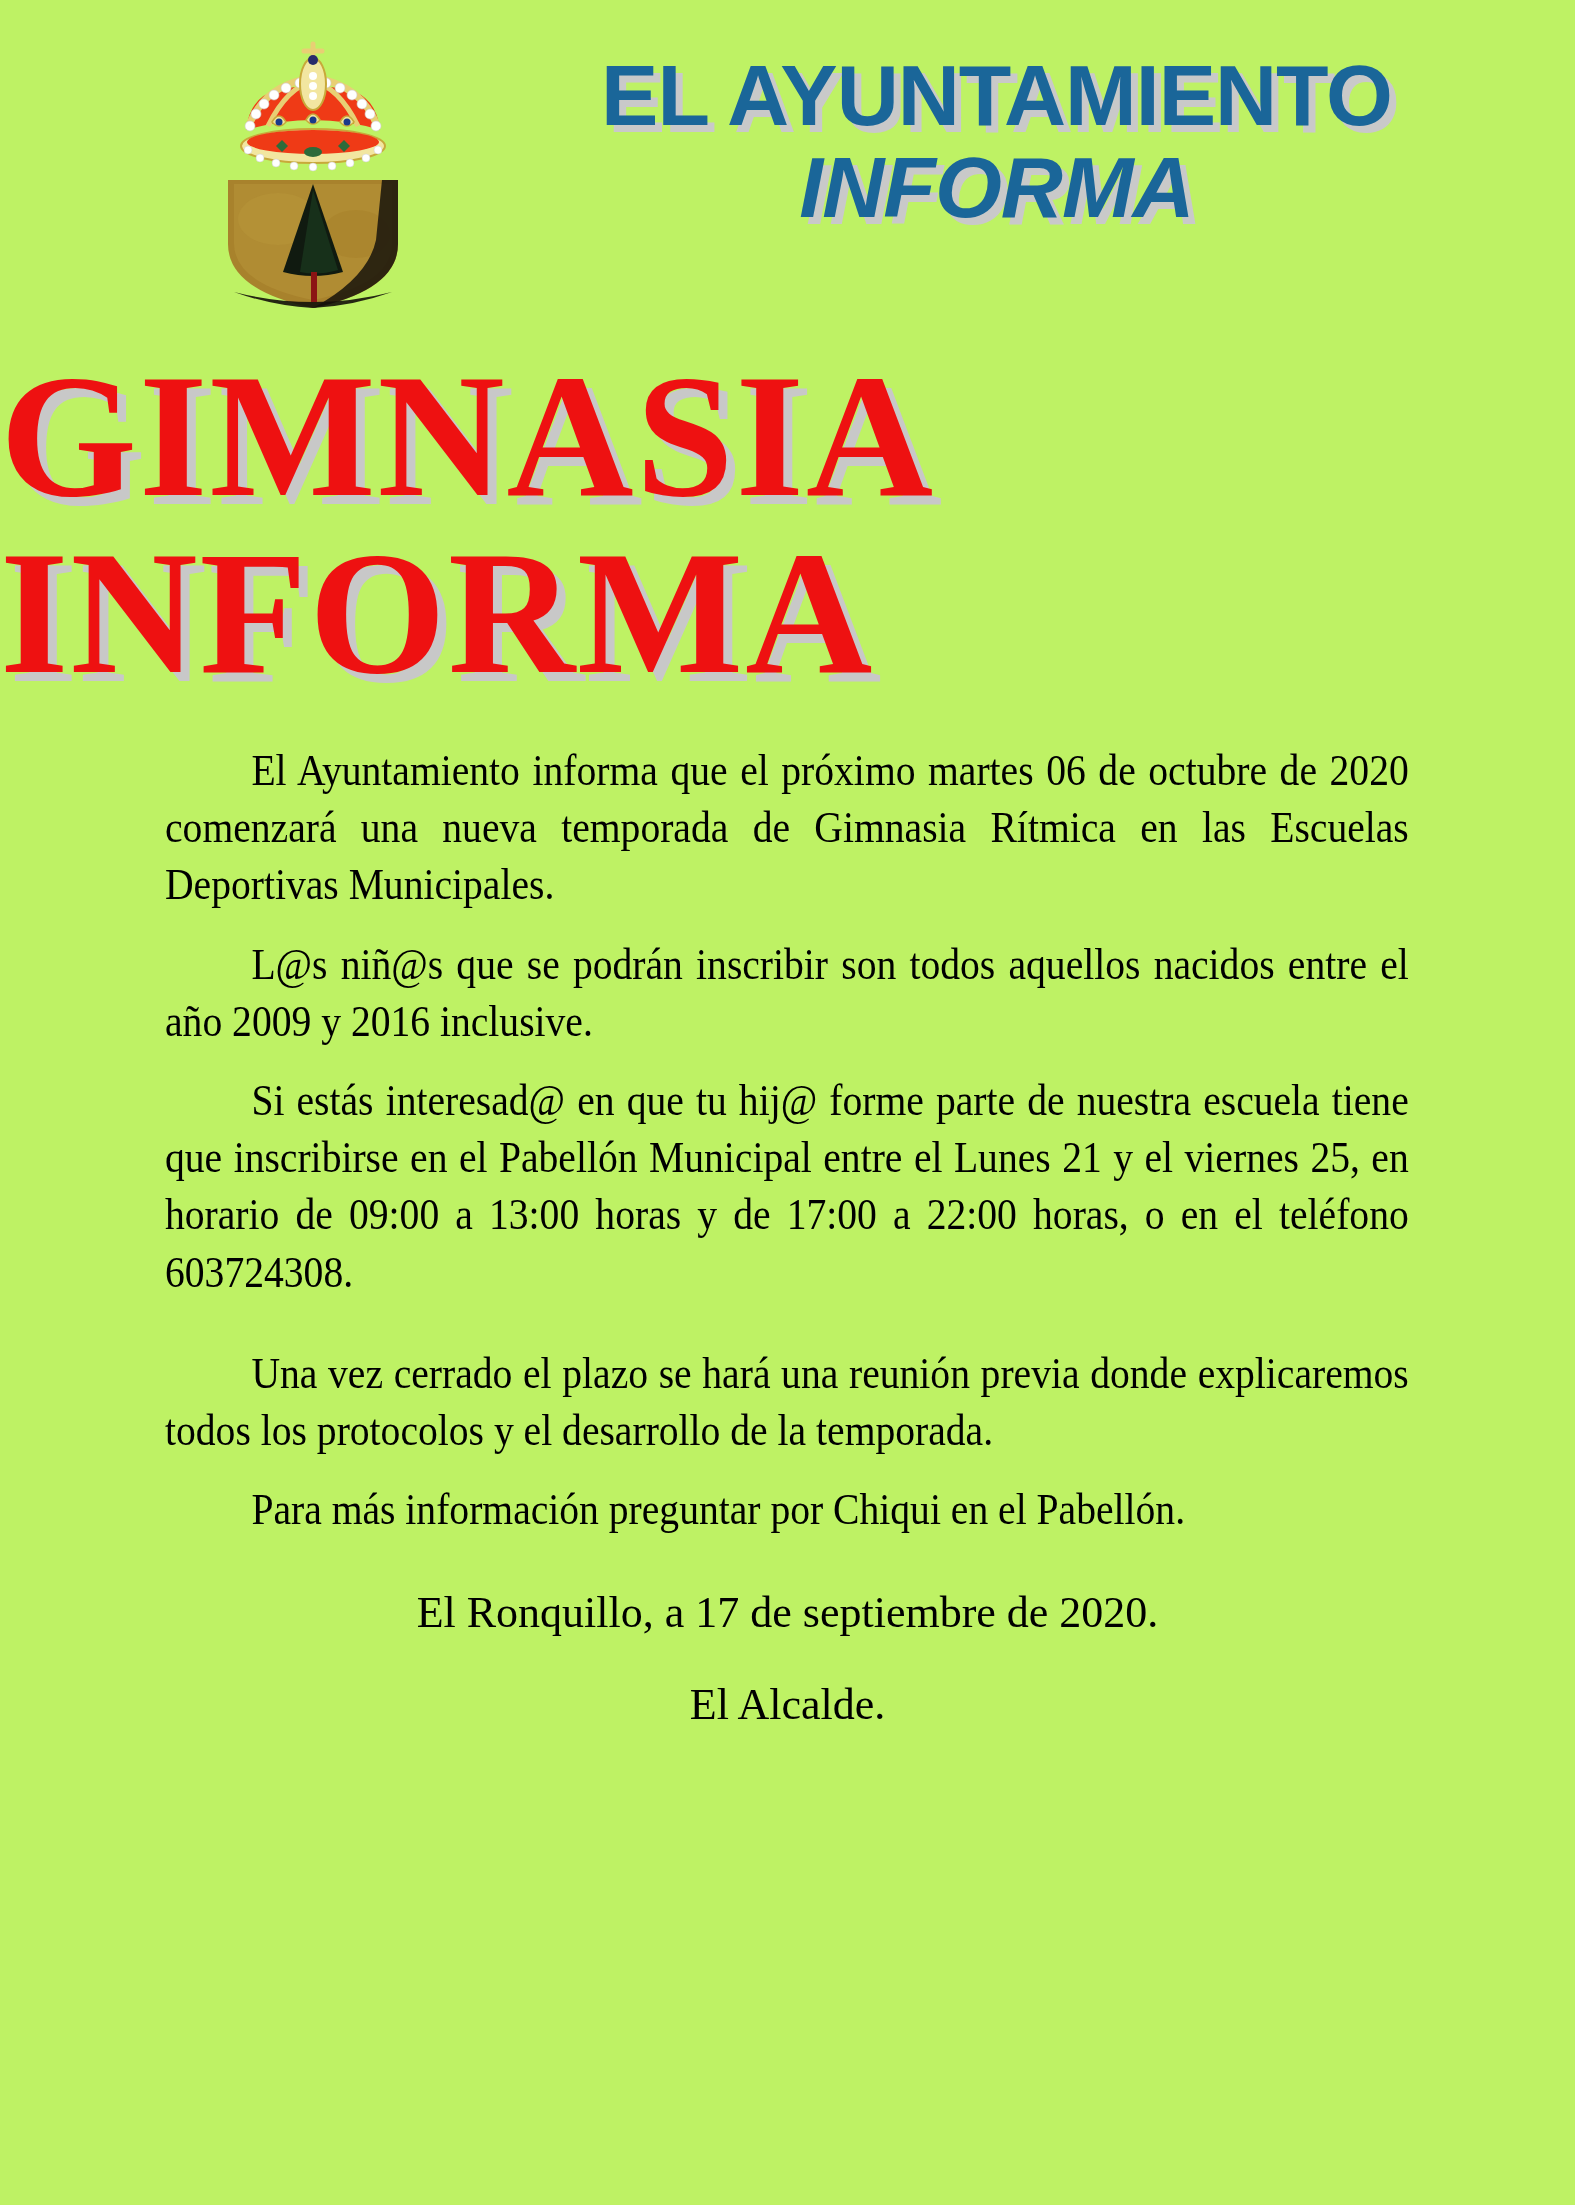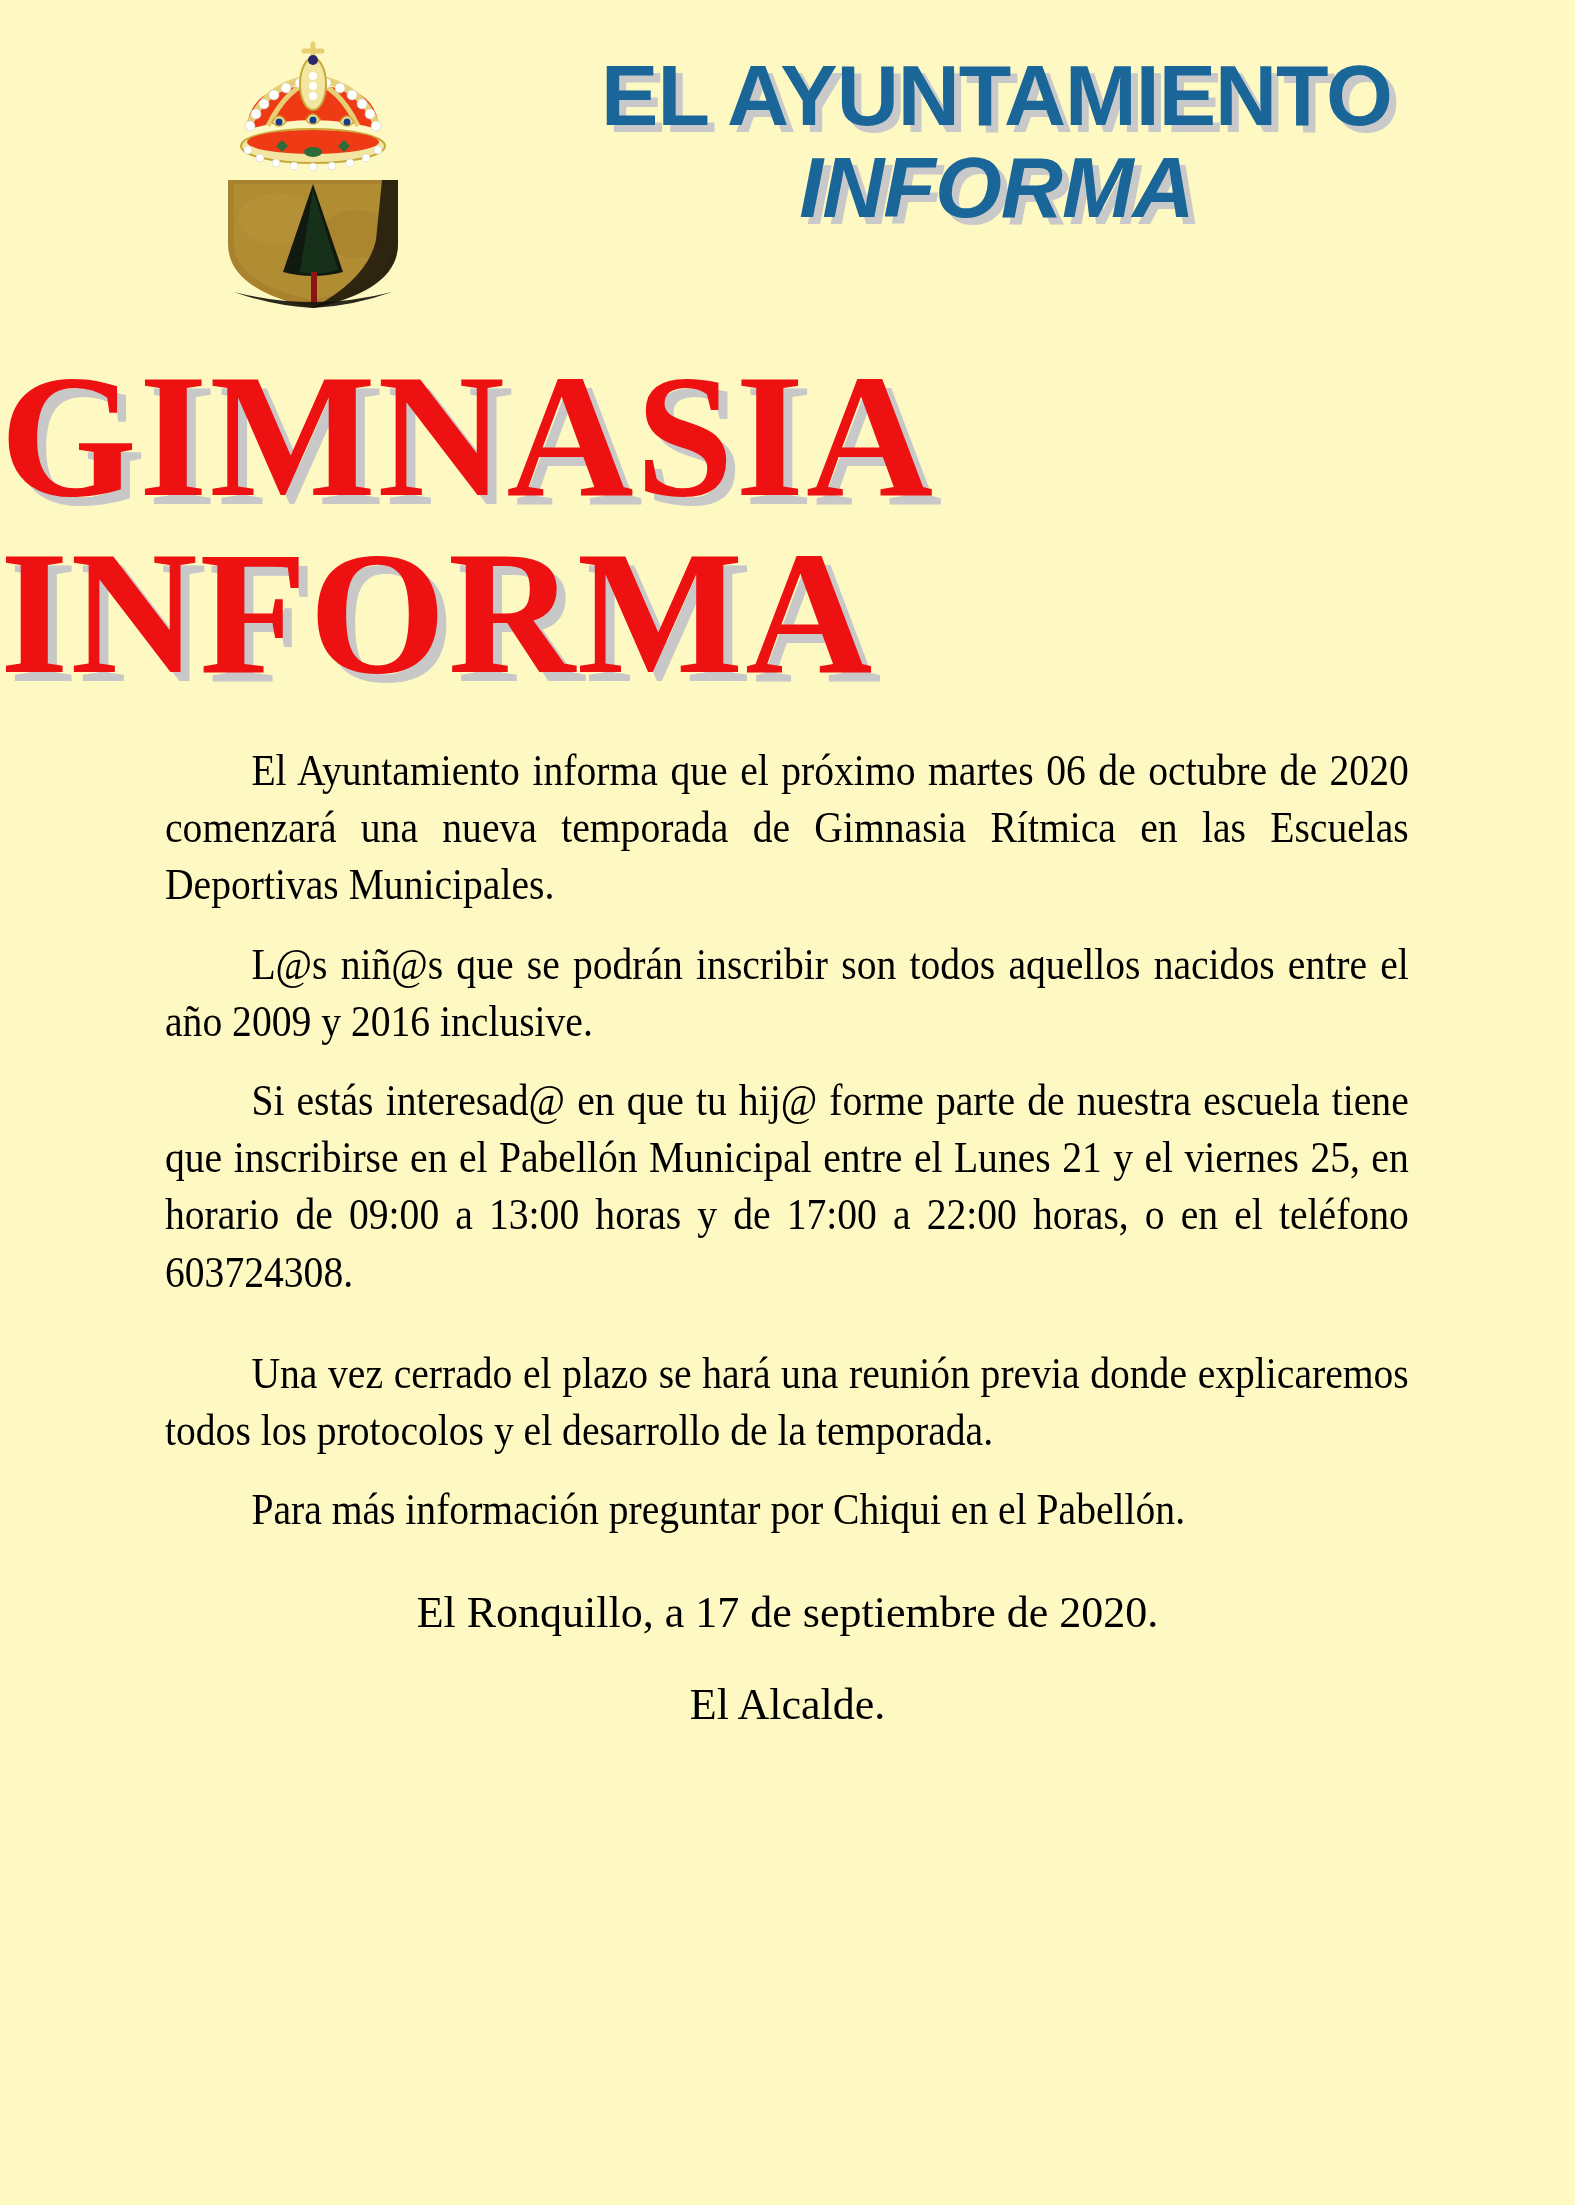--- a/index.html
+++ b/index.html
@@ -12,21 +12,21 @@
     height: 2205px;
     font-family: "Liberation Serif", "DejaVu Serif", serif;
     color: #000000;
     overflow: hidden;
   }
 
   .page {
     position: relative;
     width: 1575px;
     height: 2205px;
-    background: #fef9c3;
+    background: #bef264;
     box-sizing: border-box;
   }
 
   
   .header {
     position: relative;
     display: flex;
     align-items: flex-start;
     padding: 34px 0 0 0;
     height: 330px;

